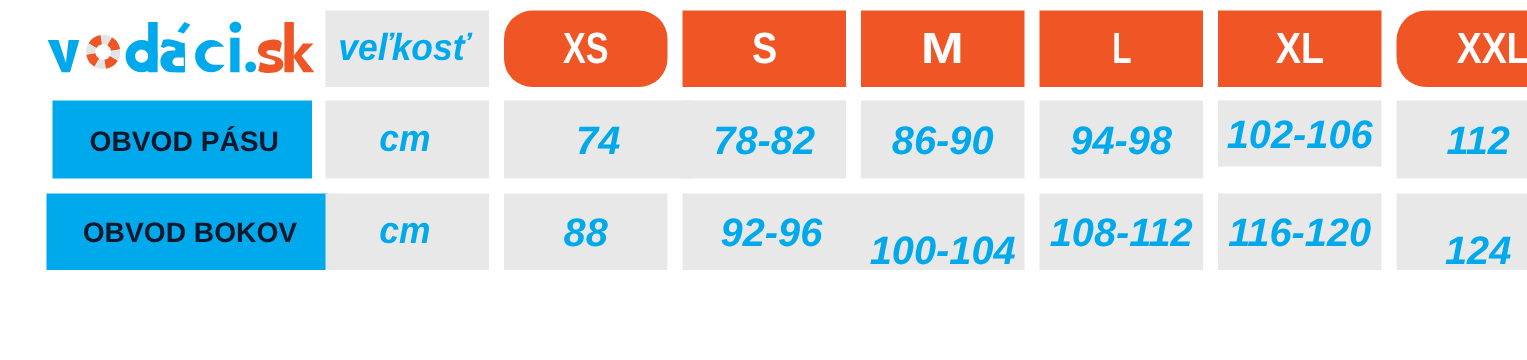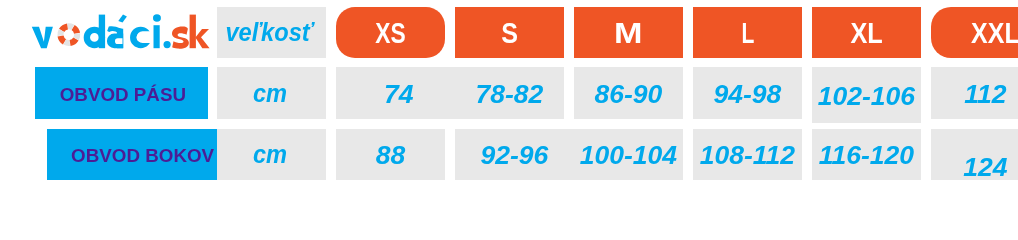--- a/index.html
+++ b/index.html
@@ -25,21 +25,21 @@
   
   .bi{font-weight:bold;font-style:italic;color:#00a9ec;font-size:26.5px;line-height:26.5px;}
   .bi>span{display:block;transform:translate(-0.2px,0.8px);}
   
   .bw{font-weight:bold;font-style:italic;color:#00a9ec;font-size:25px;line-height:25px;}
   .bw>span{display:block;transform:scaleX(0.945) translate(-2.2px,-0.2px);transform-origin:center;}
   
   .sz{font-weight:bold;color:#ffffff;font-size:29.2px;line-height:29.2px;}
   .sz>span{display:block;transform:scaleX(0.86) translateY(0.8px);transform-origin:center;}
   
-  .rl{font-weight:bold;color:#4c1d95;font-size:18.8px;line-height:18.8px;}
+  .rl{font-weight:bold;color:#0f172a;font-size:18.8px;line-height:18.8px;}
   .rl>span{display:block;transform:translate(1.6px,1.6px);}
 </style>
 </head>
 <body>
 
 <div id="page">
 
   <div id="logo">
     <svg width="190" height="60" viewBox="0 0 190 60" aria-hidden="true">
       <g>
@@ -121,39 +121,39 @@
       </div>
       <div class="cell grey bi" style="left: 428px; top: 67.4px; width: 109.3px; height: 51.8px;">
         <span>78-82</span>
       </div>
       <div class="cell grey bi" style="left: 547px; top: 67.4px; width: 109.3px; height: 51.8px;">
         <span>86-90</span>
       </div>
       <div class="cell grey bi" style="left: 666px; top: 67.4px; width: 109.3px; height: 51.8px;">
         <span>94-98</span>
       </div>
-      <div class="cell grey bi" style="left: 785px; top: 67.4px; width: 109.3px; height: 56px;">
+      <div class="cell grey bi" style="left: 785px; top: 67.4px; width: 109.3px; height: 44px;">
         <span>102-106</span>
       </div>
       <div class="cell grey bi" style="left: 904px; top: 67.4px; width: 109.3px; height: 51.8px;">
         <span>112</span>
       </div>
-      <div class="cell blue rl" style="left: 20px; top: 128.9px; width: 188px; height: 50.8px;">
+      <div class="cell blue rl" style="left: 4px; top: 128.9px; width: 188px; height: 50.8px;">
         <span>OBVOD BOKOV</span>
       </div>
       <div class="cell grey bw" style="left: 190px; top: 128.9px; width: 109.3px; height: 50.8px;">
         <span>cm</span>
       </div>
       <div class="cell grey bi" style="left: 309px; top: 128.9px; width: 109.3px; height: 50.8px;">
         <span>88</span>
       </div>
       <div class="cell grey bi" style="left: 428px; top: 128.9px; width: 119px; height: 50.8px;">
         <span>92-96</span>
       </div>
-      <div class="cell grey bi" style="left: 547px; top: 128.9px; width: 109.3px; height: 50.8px;">
+      <div class="cell grey bi" style="left: 547px; top: 128.9px; width: 109.3px; height: 50.8px; align-items: flex-end;">
         <span>100-104</span>
       </div>
       <div class="cell grey bi" style="left: 666px; top: 128.9px; width: 109.3px; height: 50.8px;">
         <span>108-112</span>
       </div>
       <div class="cell grey bi" style="left: 785px; top: 128.9px; width: 109.3px; height: 50.8px;">
         <span>116-120</span>
       </div>
       <div class="cell grey bi" style="left: 904px; top: 128.9px; width: 109.3px; height: 50.8px; align-items: flex-end;">
         <span>124</span>

